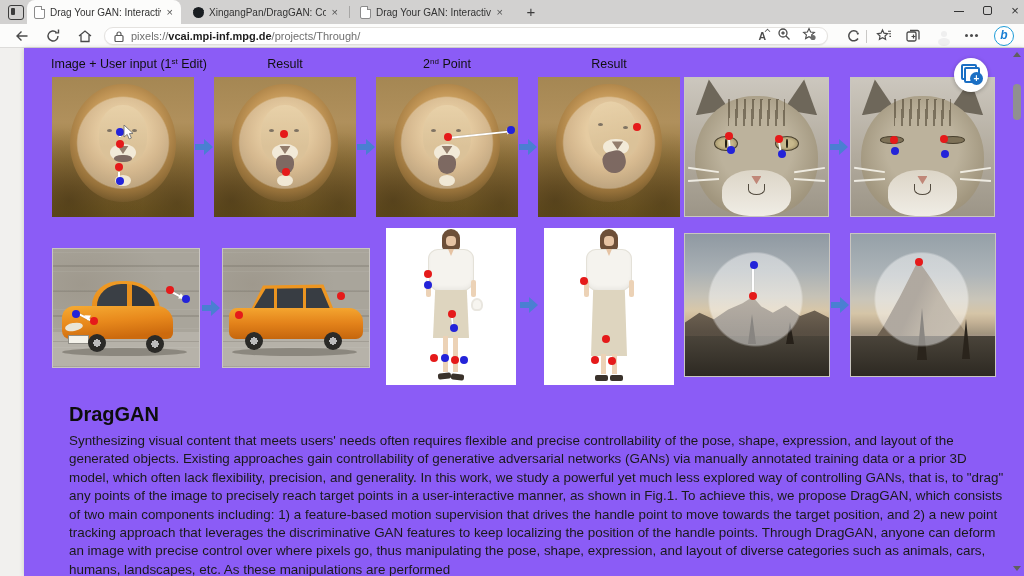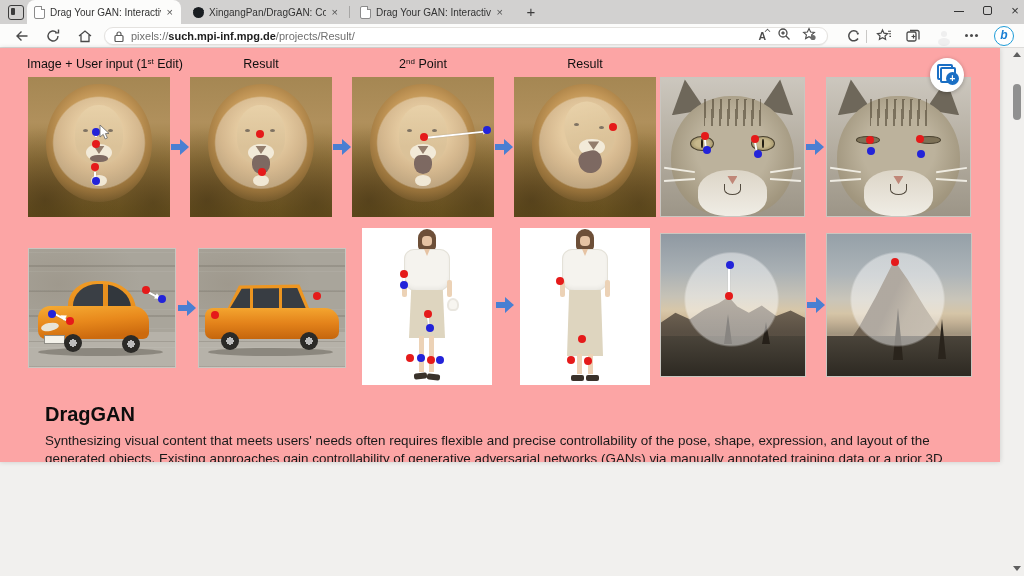--- a/index.html
+++ b/index.html
@@ -41,21 +41,21 @@
   .dots3{width:14px;height:3px;position:relative;}
   .dots3::before{content:"";position:absolute;left:0;top:0;width:3px;height:3px;border-radius:50%;background:#4c4c4c;box-shadow:5px 0 0 #4c4c4c,10px 0 0 #4c4c4c;}
   .avatar{width:15px;height:15px;border-radius:50%;background:#a9a9a9;position:relative;overflow:hidden;}
   .avatar::before{content:"";position:absolute;left:4.5px;top:3px;width:6px;height:6px;border-radius:50%;background:#efefef;}
   .avatar::after{content:"";position:absolute;left:1.5px;top:9.5px;width:12px;height:8px;border-radius:50%;background:#efefef;}
   .bingo{width:20px;height:20px;border-radius:50%;border:1.6px solid #1d9cd8;box-sizing:border-box;color:#1b7fd4;font-weight:bold;font-style:italic;font-size:12px;text-align:center;line-height:16px;background:#fff;}
   .toolsep{width:1px;height:13px;background:#c9c8c6;}
 
   
   .content{position:absolute;left:0;top:48px;width:1024px;height:528px;background:#f1f0ee;}
-  .card{position:absolute;left:0;top:0;width:1000px;height:414px;background:#fca5a5;box-shadow:0 0 5px rgba(0,0,0,.16);overflow:hidden;}
+  .card{position:absolute;left:24px;top:0;width:1000px;height:528px;background:#8b5cf6;box-shadow:0 0 5px rgba(0,0,0,.16);overflow:hidden;}
 
   .fighead{position:absolute;top:9px;font-size:12.5px;color:#101010;text-align:center;white-space:nowrap;}
   .fighead .sup{font-size:8px;vertical-align:4px;}
 
   .cell{position:absolute;overflow:hidden;border:1px solid #c9c6c0;box-sizing:border-box;}
   .noborder{border:none;}
   .mask::before{content:"";position:absolute;inset:0;background:radial-gradient(circle at 50% 47%,rgba(255,255,255,.34) 0 44%,rgba(255,255,255,0) 45.5%);z-index:4;}
   .pt{position:absolute;width:8px;height:8px;margin-left:-4px;margin-top:-4px;border-radius:50%;z-index:6;}
   .pt.r{background:#e51a1a;}
   .pt.b{background:#2323d9;}
@@ -229,21 +229,21 @@
       </svg>
   </span>
 
   <div class="addrpill">
     <span class="tbico" style="position:static;margin-left:8px;width:12px;height:13px;">
       <svg width="12" height="13" viewBox="0 0 12 13">
           <rect x="2" y="5.5" width="8" height="6" rx="1" fill="none" stroke="#5a5a5a" stroke-width="1.2"></rect>
           <path d="M4 5.5 V4 a2 2 0 0 1 4 0 V5.5" fill="none" stroke="#5a5a5a" stroke-width="1.2"></path>
         </svg>
     </span>
-    <span class="urltext"><span class="url-dim">pixels://</span><span class="url-dom">such.mpi-inf.mpg.de</span><span class="url-dim">/projects/Result/</span></span>
+    <span class="urltext"><span class="url-dim">pixels://</span><span class="url-dom">vcai.mpi-inf.mpg.de</span><span class="url-dim">/projects/Through/</span></span>
     <span class="pillicons">
       <span class="readaloud">A</span>
       <span>
         <svg width="14" height="14" viewBox="0 0 14 14">
             <circle cx="6" cy="6" r="4" fill="none" stroke="#4c4c4c" stroke-width="1.3"></circle>
             <path d="M9 9 L12.5 12.5 M4.3 6 h3.4 M6 4.3 v3.4" stroke="#4c4c4c" stroke-width="1.3"></path>
           </svg>
       </span>
       <span>
         <svg width="15" height="14" viewBox="0 0 15 14">

